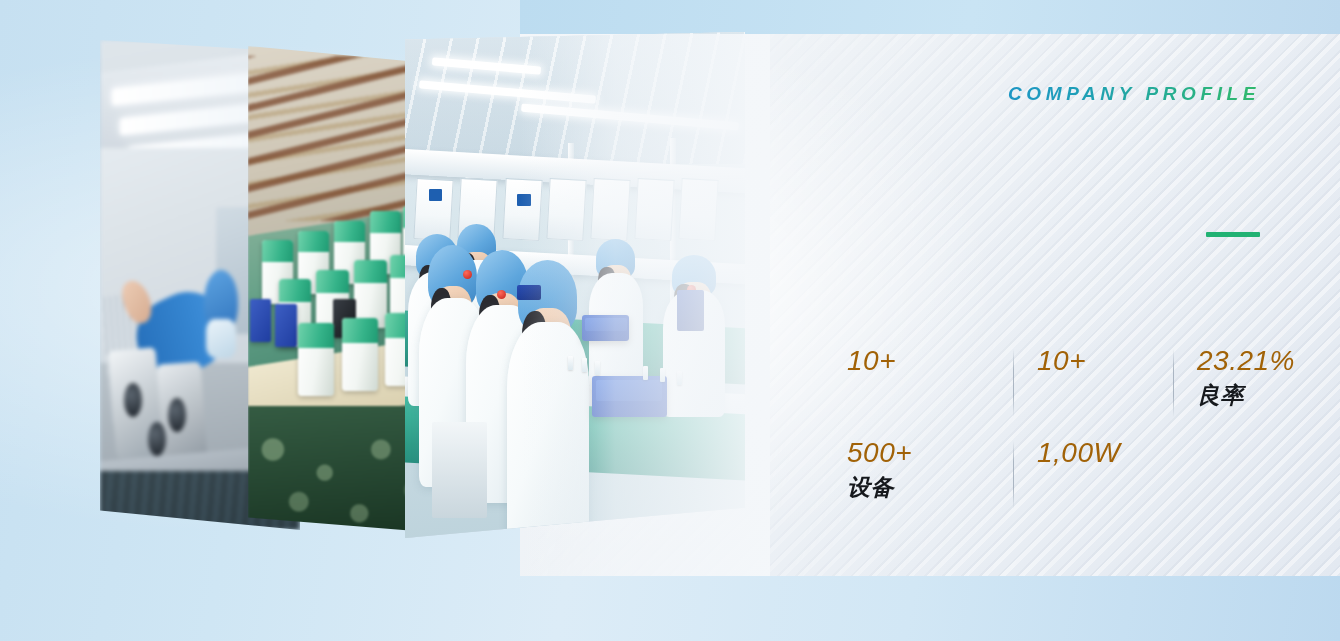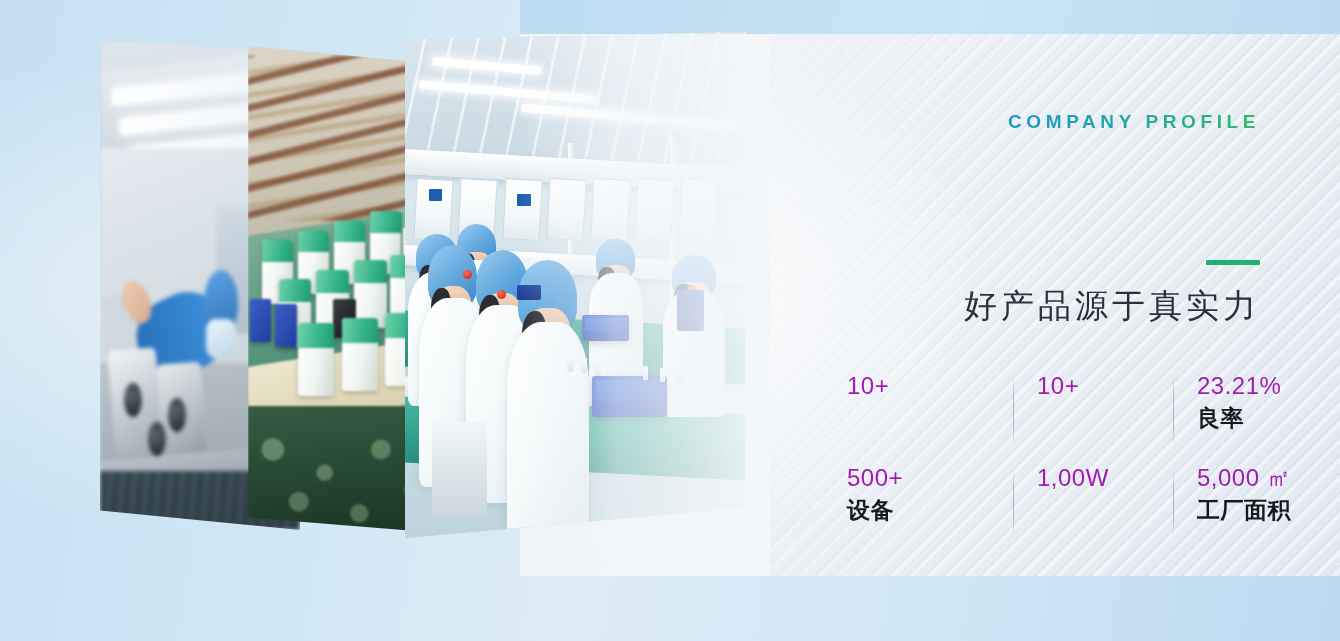--- a/index.html
+++ b/index.html
@@ -168,21 +168,21 @@
   .w-hair{position:absolute;left:18%;top:18%;width:30%;height:16%;background:#2b2b30;border-radius:50% 40% 30% 40%;}
   .tray{position:absolute;background:linear-gradient(160deg,#2f5fd0,#1c3fa5);border-radius:3px;box-shadow:0 3px 7px rgba(0,0,0,.25);}
   .tray::after{content:"";position:absolute;left:6%;top:10%;width:88%;height:52%;background:linear-gradient(160deg,#3f72e0,#2850b8);border-radius:2px;}
   .vial{position:absolute;width:5px;height:14px;background:linear-gradient(180deg,#ffffff,#cfe0e8);border-radius:1px;box-shadow:0 1px 2px rgba(0,0,0,.2);}
   .s3-stool{position:absolute;background:linear-gradient(180deg,#f2f6f8,#c9d6dd);border-radius:2px;}
   .s3-redknob{position:absolute;width:9px;height:9px;background:radial-gradient(circle at 35% 30%,#ff6b5a,#c1221a);border-radius:50%;}
   .s3-jig{position:absolute;background:linear-gradient(150deg,#2b4fb5,#16307e);border-radius:2px;}
   .s3-label{position:absolute;background:#1e5fb0;border-radius:1px;}
 
   
-  .content { position:absolute; left:760px; top:76px; width:545px; height:480px; }
+  .content { position:absolute; left:760px; top:48px; width:545px; height:480px;font-style:italic; }
 
   .eyebrow{
     position:absolute; right:45px; top:35px;
     font-size:19px; font-weight:700; letter-spacing:4.6px;
     background:linear-gradient(90deg,#1d96c4 0%,#1f9fb8 28%,#24ab98 58%,#2cb579 84%,#31b96d 100%);
     -webkit-background-clip:text; background-clip:text;
     -webkit-text-fill-color:transparent; color:transparent;
     white-space:nowrap;
   }
   .title{
@@ -206,21 +206,21 @@
     display:grid; grid-template-columns:168px 160px 132px;
     grid-template-rows:92px 92px;
   }
   .stat{ position:relative; padding-left:2px; }
   .stat.col2, .stat.col3 { padding-left:24px; }
   .stat.col2::before, .stat.col3::before{
     content:""; position:absolute; left:0; top:6px; bottom:18px; width:1px;
     background:linear-gradient(180deg,rgba(160,172,186,0),rgba(150,163,178,.75) 30%,rgba(150,163,178,.75) 70%,rgba(160,172,186,0));
   }
   .stat-num{
-    font-size:24px; font-weight:400; color:#a21caf;
+    font-size:28px; font-weight:400; color:#a16207;
     letter-spacing:.5px; line-height:1.25; white-space:nowrap;
   }
   .stat-label{
     font-size:23px; font-weight:700; color:#16191d;
     letter-spacing:.5px; line-height:1.35; white-space:nowrap; margin-top:2px;
   }
 
   
   .footer{
     position:absolute; left:0; bottom:0; width:1340px; height:65px;
@@ -403,41 +403,36 @@
         <div class="s3-stool" style="left:8%;top:77%;width:16%;height:19%;"></div>
       </div>
     </div>
   </div>
 
   <div class="panel-fade"></div>
 
   <div class="content">
     <div class="eyebrow">COMPANY PROFILE</div>
     <div class="rule"></div>
-    <div class="subtitle">好产品源于真实力</div>
 
     <div class="stats">
       <div class="stat col1">
         <div class="stat-num">10+</div>
       </div>
       <div class="stat col2">
         <div class="stat-num">10+</div>
       </div>
       <div class="stat col3">
         <div class="stat-num">23.21%</div>
         <div class="stat-label">良率</div>
       </div>
       <div class="stat col1">
         <div class="stat-num">500+</div>
         <div class="stat-label">设备</div>
       </div>
       <div class="stat col2">
         <div class="stat-num">1,00W</div>
       </div>
-      <div class="stat col3">
-        <div class="stat-num">5,000 ㎡</div>
-        <div class="stat-label">工厂面积</div>
-      </div>
     </div>
   </div>
 
 
 </div>
 
 </body></html>

